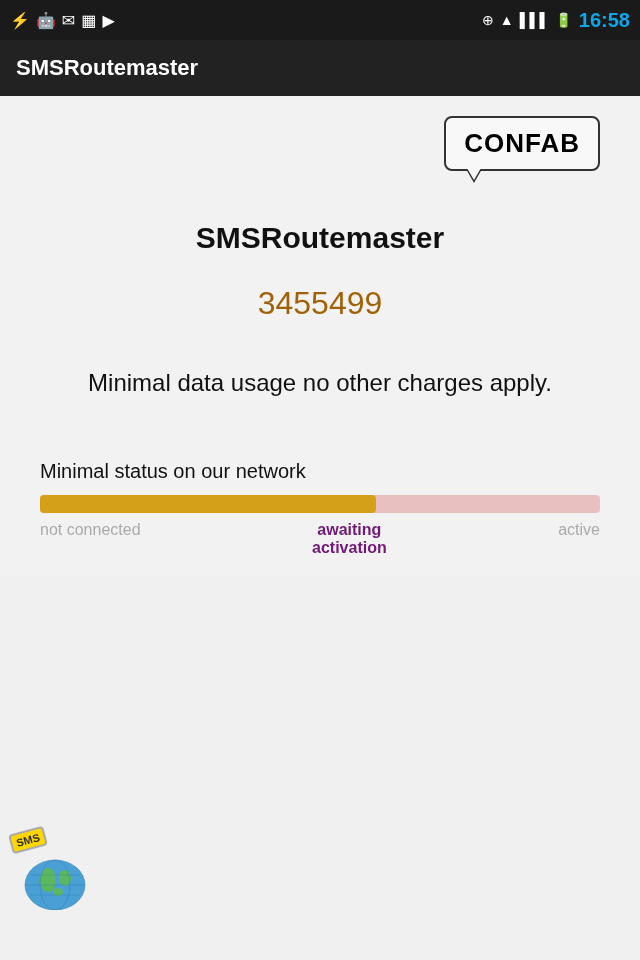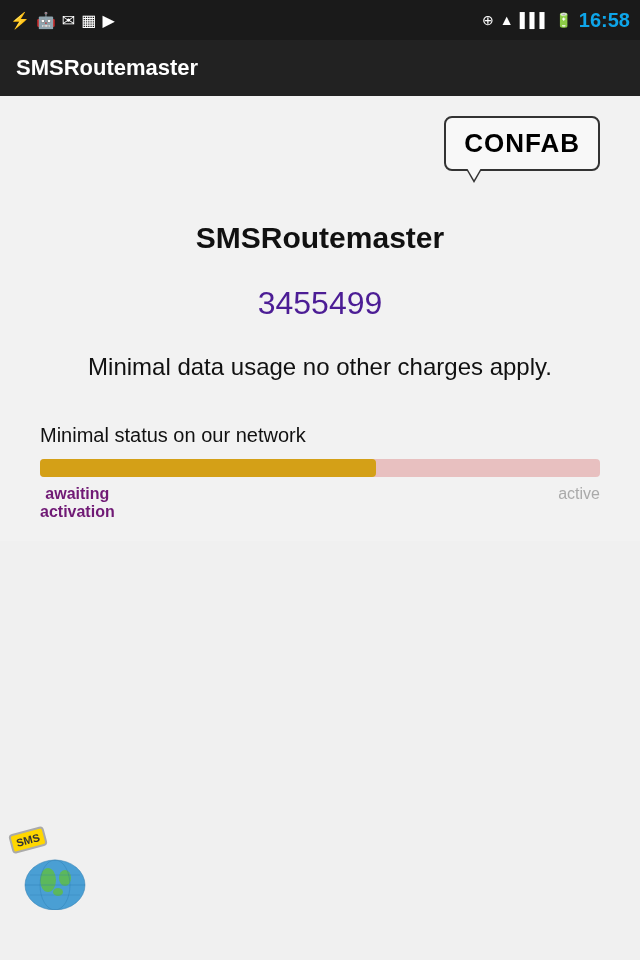--- a/index.html
+++ b/index.html
@@ -124,29 +124,29 @@
     
     #key-number-label {
       font-size: 24px;
       text-align: center;
       color: #222;
       margin-bottom: 20px;
     }
     #key-number-value {
       font-size: 32px;
       text-align: center;
-      color: #4c1d95;
-      margin-bottom: 28px;
+      color: #a16207;
+      margin-bottom: 44px;
     }
 
     
     #info-text {
       font-size: 24px;
       color: #111;
-      margin-bottom: 40px;
+      margin-bottom: 60px;
       line-height: 1.4;
     }
 
     
     #status-section {
       width: 100%;
       padding: 0 10px;
     }
     #status-label {
       font-size: 20px;
@@ -254,20 +254,21 @@
   <div id="info-text">Minimal data usage no other charges apply.</div>
 
   <div id="status-section">
     <div id="status-label">Minimal status on our network</div>
 
     <div id="progress-bar-container">
       <div id="progress-bar-fill" style="width: 60%;"></div>
     </div>
 
     <div id="status-labels">
+      <div class="status-label-item">not connected</div>
       <div class="status-label-item active-label">awaiting<br>activation</div>
       <div class="status-label-item">active</div>
     </div>
   </div>
 </div>
 
 <div id="sms-globe">
   <div class="sms-badge">SMS</div>
   <svg class="globe-svg" width="80" height="70" viewBox="0 0 80 70">
 

